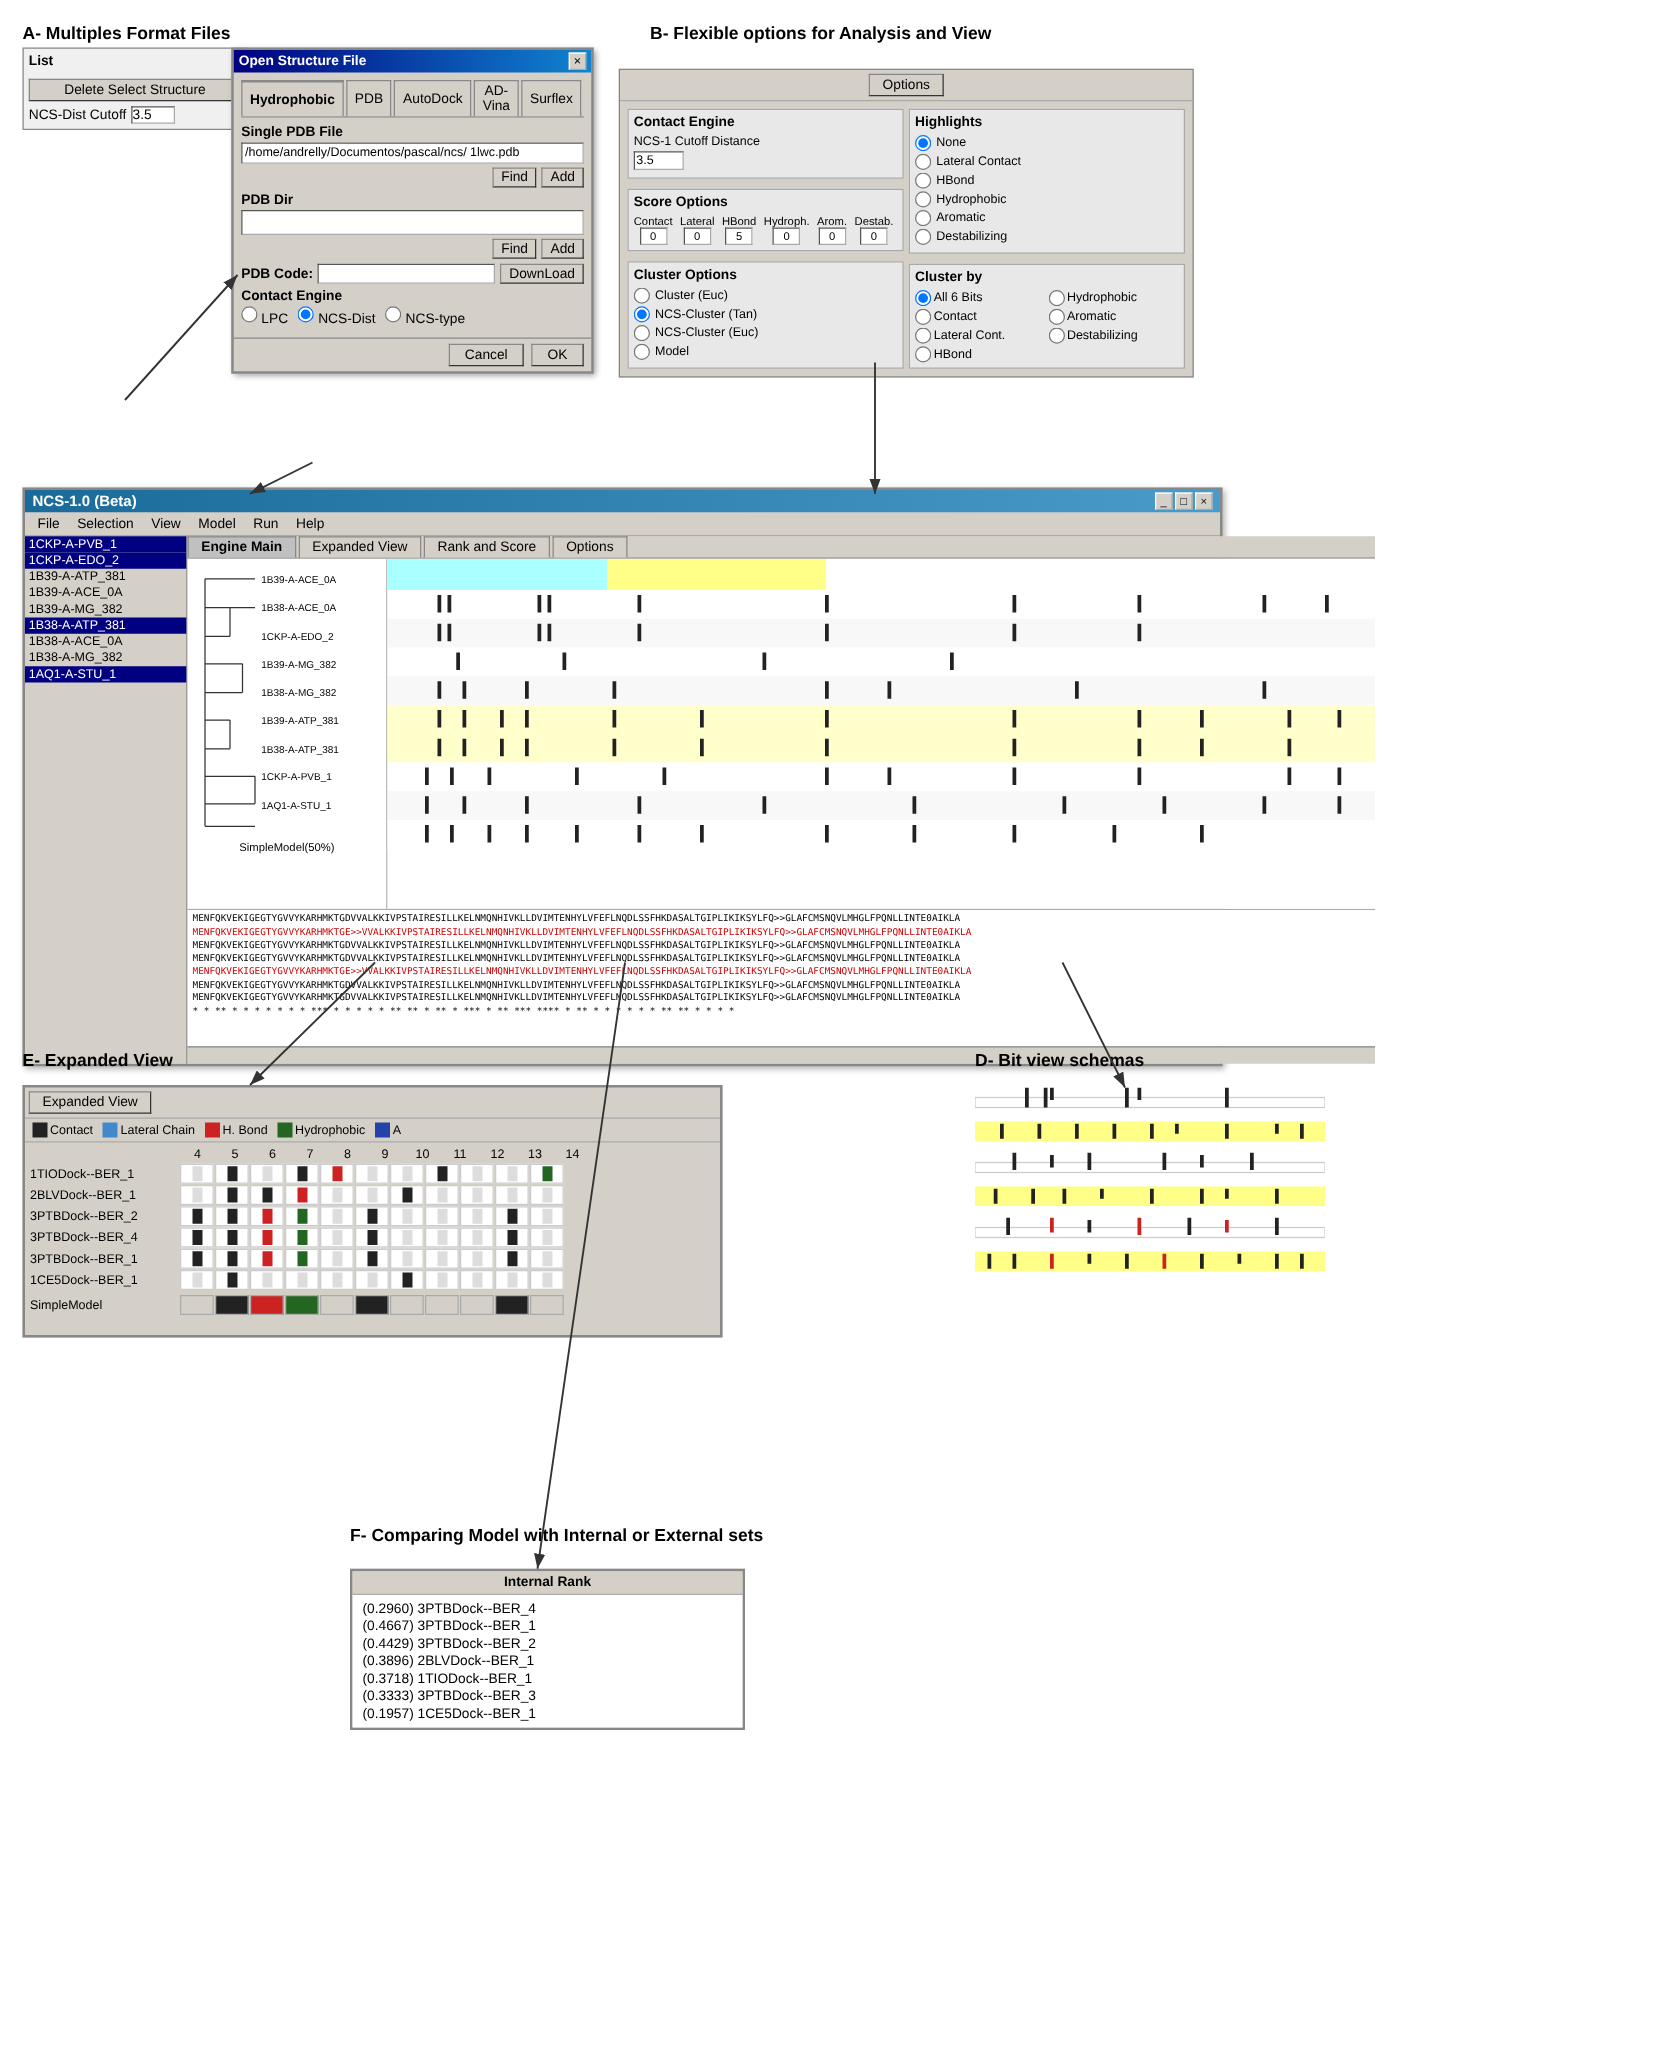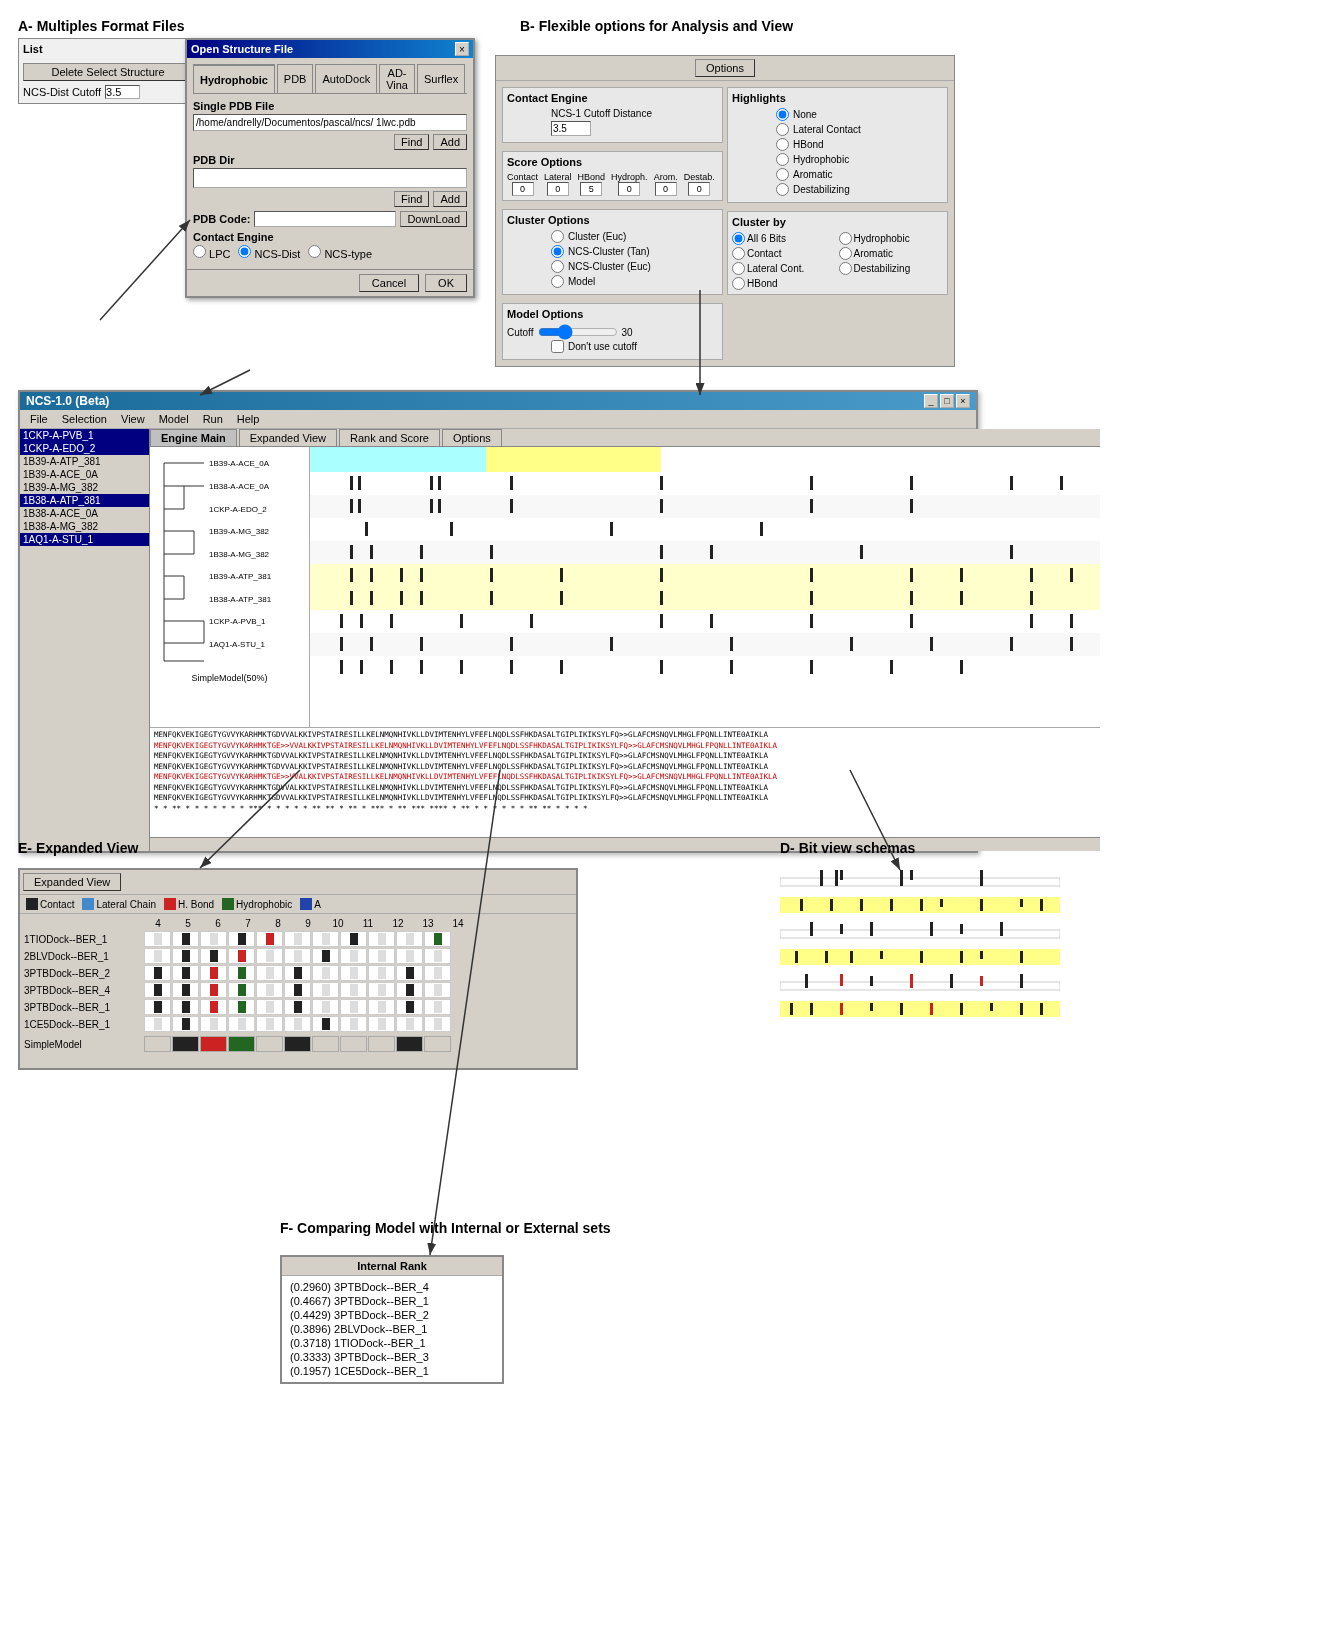--- a/index.html
+++ b/index.html
@@ -195,21 +195,21 @@
     .opt-section {
       border: 1px solid #aaa;
       margin: 2px;
       padding: 4px;
       background: #e8e8e8;
     }
     .opt-section-title {
       font-weight: bold; font-size: 11px; margin-bottom: 4px;
     }
     .opt-row {
-      display: flex; align-items: center; gap: 4px; font-size: 10px; margin-bottom: 2px; margin-left: 44px;
+      display: flex; align-items: center; gap: 4px; font-size: 10px; margin-bottom: 2px;
     }
     .opt-row input[type=text] {
       width: 30px; font-size: 10px; border: 1px inset #aaa; padding: 1px;
     }
     .score-cols {
       display: flex; gap: 6px;
     }
     .score-col {
       display: flex; flex-direction: column; align-items: center; font-size: 9px;
     }
@@ -429,21 +429,21 @@
       width: 300px;
     }
 
     
     #section-f-label {
       top: 1220px; left: 280px;
     }
     #rank-panel {
       position: absolute;
       top: 1255px; left: 280px;
-      width: 224px;
+      width: 316px;
       background: #d4d0c8;
       border: 2px solid #888;
     }
     .rank-title {
       background: #d4d0c8;
       font-weight: bold; font-size: 11px;
       padding: 3px 6px;
       border-bottom: 1px solid #aaa;
       text-align: center;
     }
@@ -594,32 +594,20 @@
         <div class="opt-row">
           <input type="radio" name="cluster" style="">
           <span>NCS-Cluster (Euc)</span>
         </div>
         <div class="opt-row">
           <input type="radio" name="cluster" style="">
           <span>Model</span>
         </div>
       </div>
 
-      <div class="opt-section">
-        <div class="opt-section-title">Model Options</div>
-        <div class="model-slider-row">
-          <span>Cutoff</span>
-          <input type="range" min="0" max="100" value="30" style="">
-          <span>30</span>
-        </div>
-        <div class="opt-row">
-          <input type="checkbox" style="">
-          <span>Don't use cutoff</span>
-        </div>
-      </div>
     </div>
 
     <div style="display:flex; flex-direction:column; gap:4px;">
 
 
       <div class="opt-section">
         <div class="opt-section-title">Highlights</div>
         <div class="opt-row">
           <input type="radio" name="hl" checked="" style="">
           <span>None</span>

